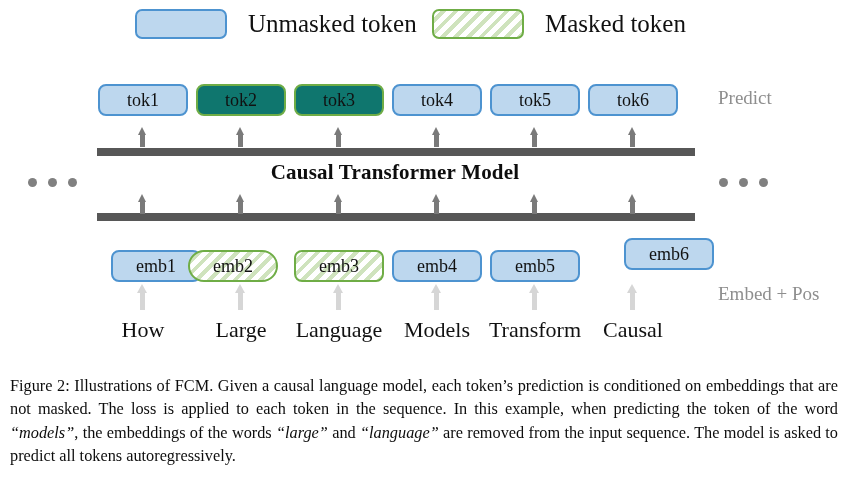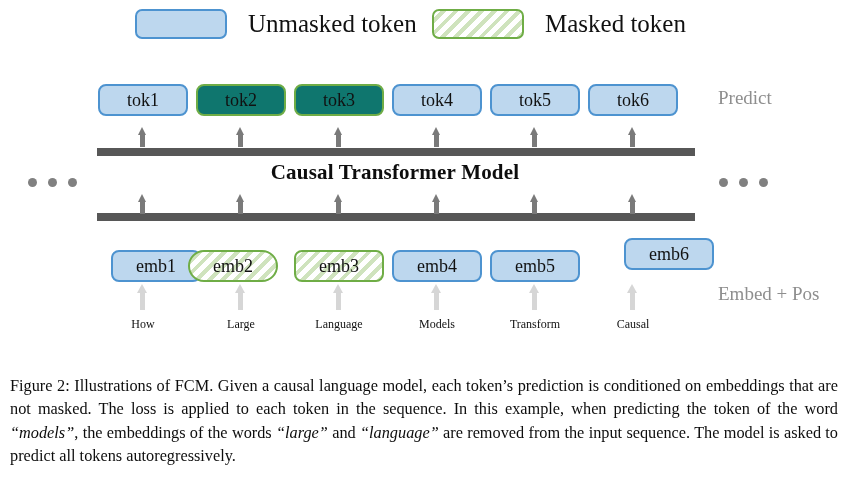--- a/index.html
+++ b/index.html
@@ -149,21 +149,21 @@
     border-left: 5.5px solid transparent;
     border-right: 5.5px solid transparent;
     border-bottom: 9px solid #d6d6d6;
   }
 
   
   .word-label {
     position: absolute;
     width: 110px;
     text-align: center;
-    font-size: 12px;
+    font-size: 22px;
     color: #111111;
     white-space: nowrap;
   }
 
   
   .side-label {
     position: absolute;
     font-size: 19px;
     color: #8e8e8e;
     white-space: nowrap;

